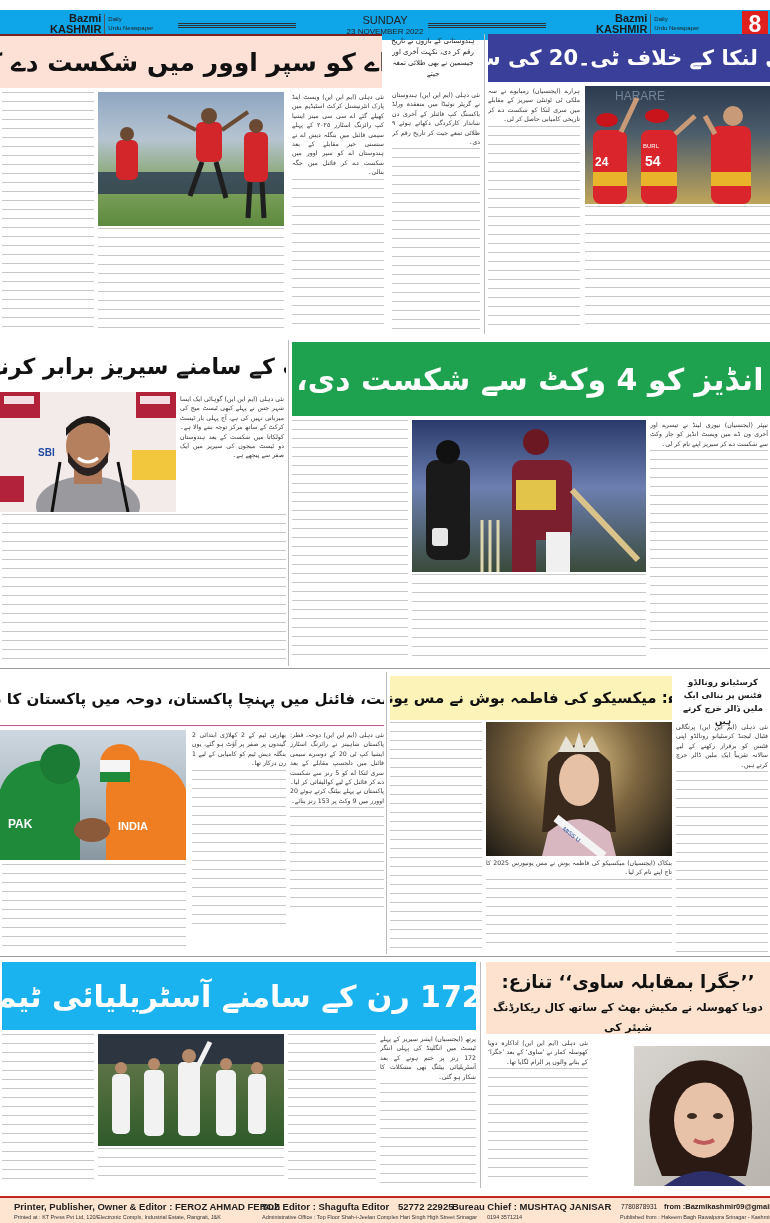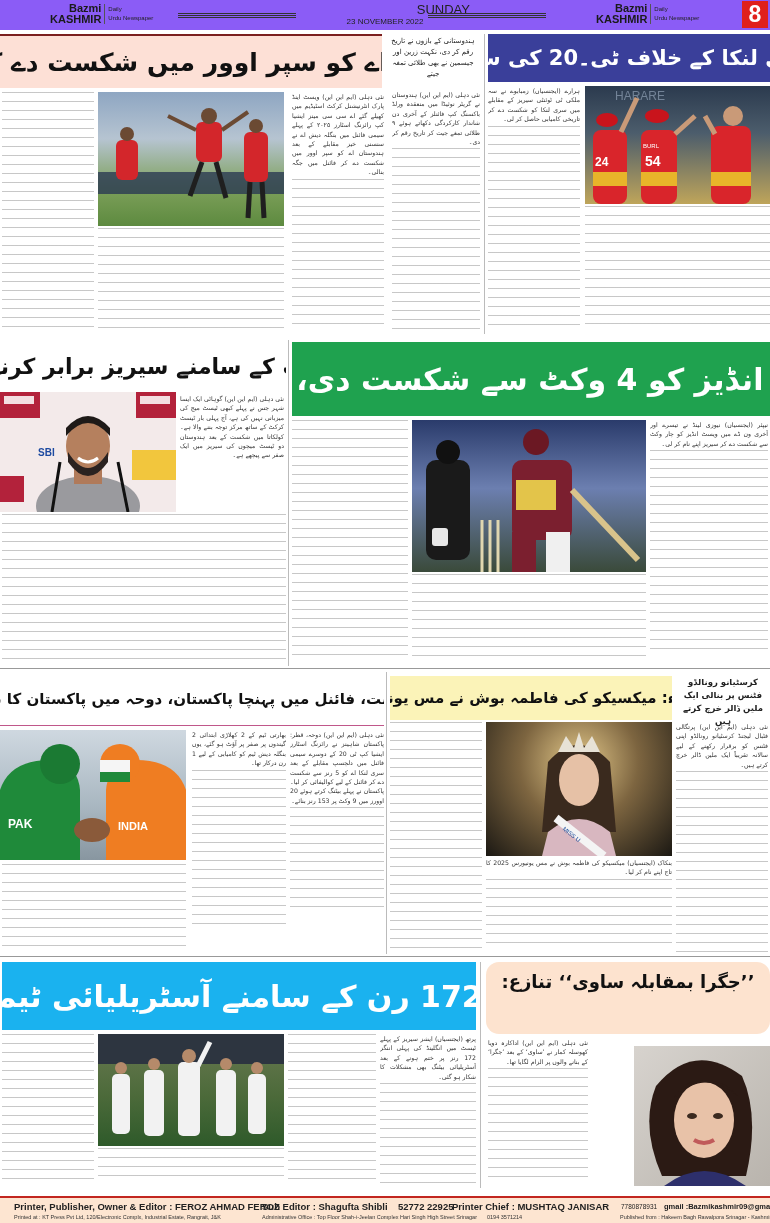--- a/index.html
+++ b/index.html
@@ -2,40 +2,40 @@
 <html><head>
 <meta charset="utf-8">
 <style>
   * { box-sizing: border-box; margin: 0; padding: 0; }
   html, body { width: 770px; height: 1223px; background: #ffffff; overflow: hidden; }
   body { font-family: "DejaVu Sans", sans-serif; position: relative; color: #111; }
   .abs { position: absolute; }
   .urdu { direction: rtl; font-family: "DejaVu Sans", sans-serif; }
 
   
-  .masthead { left: 0; top: 0; width: 770px; height: 30px; background: #8b5cf6; }
+  .masthead { left: 0; top: 10px; width: 770px; height: 30px; background: #0ea5e9; }
   .mh-logo { top: 3px; display: flex; align-items: center; }
   .mh-logo .name { font-family: "Liberation Sans", sans-serif; font-weight: bold; font-size: 11px; line-height: 11px; text-align: right; color: #1a1a1a; }
   .mh-logo .bar { width: 1px; height: 20px; background: #555; margin: 0 3px; }
   .mh-logo .sub { font-family: "Liberation Sans", sans-serif; font-size: 6px; line-height: 9px; color: #222; }
   .mh-rule { top: 13px; height: 5px; border-top: 1px solid #333; border-bottom: 1px solid #333; }
   .mh-rule::after { content: ""; position: absolute; left: 0; right: 0; top: 1px; border-top: 1px solid #333; }
   .mh-date { left: 300px; width: 170px; top: 3px; text-align: center; font-family: "Liberation Sans", sans-serif; color: #222; }
-  .mh-date .day { font-size: 13px; line-height: 14px; text-align: right; }
+  .mh-date .day { font-size: 11px; line-height: 14px; }
   .mh-date .dt { font-size: 8px; line-height: 10px; }
   .page-num { left: 742px; top: 1px; width: 26px; height: 27px; background: #e0201c; color: #fff; font-family: "Liberation Sans", sans-serif; font-weight: bold; font-size: 23px; text-align: center; line-height: 27px; }
 
   
   .hl { display: flex; align-items: center; justify-content: center; direction: rtl; font-weight: bold; overflow: hidden; white-space: nowrap; }
   .hl-pink { background: #fde0d6; color: #111; border-top: 2px solid #7b1f1f; }
   .hl-blue { background: #3a3f9a; color: #fff; }
   .hl-green { background: #1fa24f; color: #fff; }
   .hl-yellow { background: #fbf3b8; color: #111; }
   .hl-cyan { background: #1ab2ef; color: #fff; }
-  .hl-peach { background: #fde3cf; color: #111; border-radius: 13px; }
+  .hl-peach { background: #fde3cf; color: #111; }
   .hl-plain { background: #fff; color: #111; }
 
   
   .col { overflow: hidden; direction: rtl; font-size: 6.2px; line-height: 9.4px; color: #333; text-align: justify; }
   .col p { margin: 0; }
   .lines { background-image: repeating-linear-gradient(to bottom, #9a9a9a 0px, #9a9a9a 1px, transparent 1px, transparent 9px); opacity: .55; }
 
   
   .img { overflow: hidden; }
   .vrule { width: 1px; background: #bbb; }
@@ -75,21 +75,21 @@
     <div class="bar"></div>
     <div class="sub">
         <div>Daily</div>
         <div>Urdu Newspaper</div>
       </div>
   </div>
   <div class="abs page-num">8</div>
 </div>
 
 <div class="abs hl hl-pink" style="left:0;top:34px;width:382px;height:54px;font-size:25px;">بنگلہ دیش اے انڈیا اے کو سپر اوور میں شکست دے کر فائنل میں داخل</div>
-<div class="abs urdu" style="left:388px;top:36px;width:90px;height:50px;font-size:7px;line-height:11px;text-align:center;color:#222;">ہندوستانی کے بازوں نے تاریخ رقم کر دی، نکہت زرین اور جیسمین نے بھی طلائی تمغہ جیتے</div>
+<div class="abs urdu" style="left:388px;top:36px;width:90px;height:50px;font-size:7px;line-height:11px;text-align:center;color:#222;">ہندوستانی کے بازوں نے تاریخ رقم کر دی، نکہت آخری اور جیسمین نے بھی طلائی تمغہ جیتے</div>
 
 <div class="abs col" style="left:392px;top:90px;width:88px;height:242px;">
     <p>نئی دہلی (ایم این این) ہندوستان نے گریٹر نوئیڈا میں منعقدہ ورلڈ باکسنگ کپ فائنلز کے آخری دن شاندار کارکردگی دکھاتے ہوئے ۹ طلائی تمغے جیت کر تاریخ رقم کر دی۔</p>
     <div class="lines" style="height:200px;margin-top:2px;"></div>
   </div>
 <div class="abs col" style="left:292px;top:92px;width:92px;height:240px;">
     <p>نئی دہلی (ایم این این) ویسٹ اینڈ پارک انٹرنیشنل کرکٹ اسٹیڈیم میں کھیلے گئے اے سی سی مینز ایشیا کپ رائزنگ اسٹارز ۲۰۲۵ کے پہلے سیمی فائنل میں بنگلہ دیش اے نے سنسنی خیز مقابلے کے بعد ہندوستان اے کو سپر اوور میں شکست دے کر فائنل میں جگہ بنالی۔</p>
     <div class="lines" style="height:170px;margin-top:2px;"></div>
   </div>
 <div class="abs img" style="left:98px;top:92px;width:186px;height:134px;background:linear-gradient(180deg,#8ea6c2 0%,#b6c4d1 35%,#7da05a 72%,#5d8a3f 100%);">
@@ -308,20 +308,21 @@
 <div class="abs col" style="left:2px;top:1034px;width:92px;height:150px;">
     <div class="lines" style="height:148px;"></div>
   </div>
 <div class="abs col" style="left:98px;top:1148px;width:186px;height:36px;">
     <div class="lines" style="height:34px;"></div>
   </div>
 <div class="abs vrule" style="left:480px;top:962px;height:226px;"></div>
 
 <div class="abs hl-peach urdu" style="left:486px;top:962px;width:284px;height:72px;">
   <div style="text-align:center;font-size:18px;font-weight:bold;line-height:32px;padding-top:4px;">’’جگرا بمقابلہ ساوی‘‘ تنازع:</div>
+  <div style="text-align:center;font-size:11px;font-weight:bold;line-height:20px;">دویا کھوسلہ نے مکیش بھٹ کے ساتھ کال ریکارڈنگ شیئر کی</div>
 </div>
 <div class="abs col" style="left:488px;top:1038px;width:100px;height:146px;">
     <p>نئی دہلی (ایم این این) اداکارہ دویا کھوسلہ کمار نے ’ساوی‘ کے بعد ’جگرا‘ کے بنانے والوں پر الزام لگایا تھا۔</p>
     <div class="lines" style="height:110px;margin-top:2px;"></div>
   </div>
 <div class="abs img" style="left:634px;top:1046px;width:136px;height:140px;background:linear-gradient(135deg,#d7d3ce 0%,#b9b4ad 100%);">
   <svg width="136" height="140" viewBox="0 0 136 140">
     <path d="M22 40 Q60 -6 108 30 Q126 70 112 130 L28 130 Q6 80 22 40 Z" fill="#2b1a14"></path>
     <ellipse cx="70" cy="74" rx="30" ry="38" fill="#e8c2a8"></ellipse>
     <path d="M40 52 Q70 22 104 50 Q90 34 70 34 Q50 34 40 52 Z" fill="#2b1a14"></path>
@@ -332,28 +333,28 @@
   </svg>
 </div>
 
 <div class="abs footer">
   <div class="abs f1" style="left:14px;">
     <span>Printer, Publisher, Owner &amp; Editor :</span>
     <span>FEROZ AHMAD FEROZ</span>
   </div>
   <div class="abs f1" style="left:262px;">
     <span>Sub Editor :</span>
-    <span>Shagufta Shibli</span>
+    <span>Shagufta Editor</span>
   </div>
   <div class="abs f1" style="left:398px;">52772 22925</div>
   <div class="abs f1" style="left:452px;">
-    <span>Printer Chief :</span>
+    <span>Bureau Chief :</span>
     <span>MUSHTAQ JANISAR</span>
   </div>
   <div class="abs f1" style="left:621px;font-size:6.5px;top:5px;font-weight:normal;">7780878931</div>
   <div class="abs f1" style="left:664px;font-size:7.5px;top:4px;">
-    <span>gmail :</span><span>Bazmikashmir09@gmail.com</span>
+    <span>from :</span><span>Bazmikashmir09@gmail.com</span>
   </div>
   <div class="abs f2" style="left:14px;">Printed at  : KT Press Pvt Ltd, 120/Electronic Complx, Industrial Estate, Rangrait, J&amp;K</div>
   <div class="abs f2" style="left:262px;">Administrative Office  :  Top Floor Shah-i-Jeelan Complex Hari Singh High Street Srinagar</div>
   <div class="abs f2" style="left:487px;">0194 3571214</div>
   <div class="abs f2" style="left:620px;">Published from : Hakeem Bagh Rawalpora Srinagar -   Kashmir</div>
 </div>
 
 </body></html>

